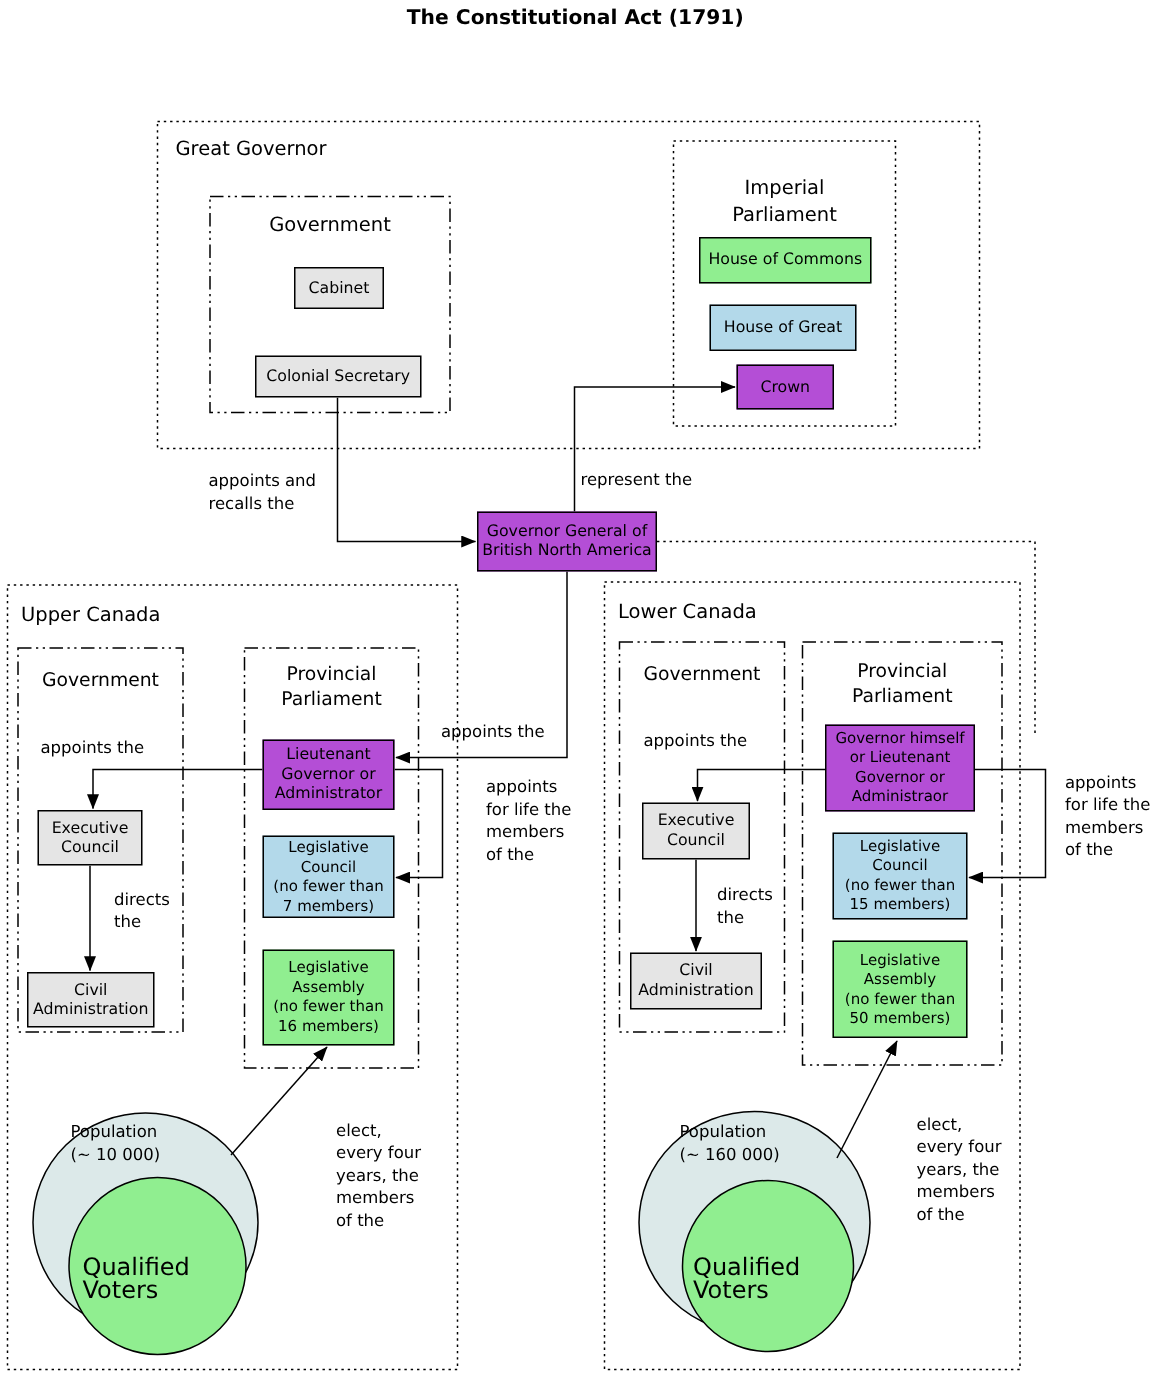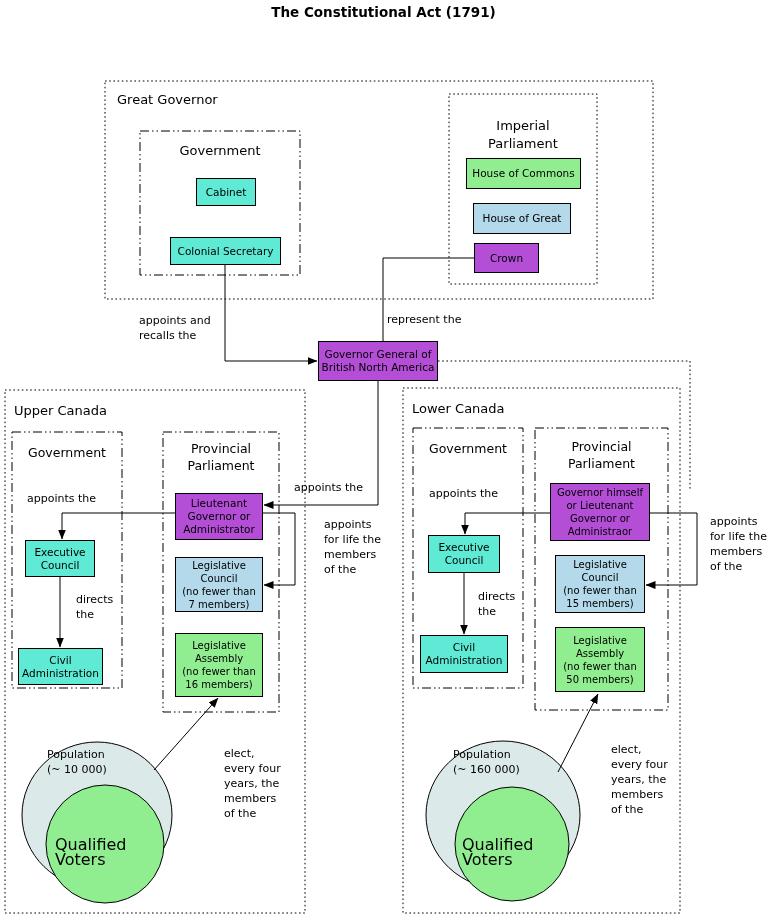--- a/index.html
+++ b/index.html
@@ -14,21 +14,21 @@
   }
   .glabel{position:absolute;font-size:13px;line-height:18px;white-space:pre-line;}
   .glabel.center{text-align:center;}
   .glabel.small{font-size:12.5px;line-height:17px;}
   .box{
     position:absolute;box-sizing:border-box;border:1px solid #000;
     display:flex;align-items:center;justify-content:center;text-align:center;
     font-size:10.5px;line-height:13px;white-space:pre-line;padding:0 2px;
   }
   .box.tight{font-size:10px;line-height:13px;}
-  .red{background:#5eead4;}
+  .red{background:#e5e5e5;}
   .green{background:#90ee90;}
   .blue{background:#b3d9ea;}
   .purple{background:#b44ed6;}
   .lbl{position:absolute;font-size:11px;line-height:15px;white-space:pre-line;}
   .lbl.center{text-align:left;}
   .lbl.sm{font-size:16px;}
 </style>
 </head>
 <body>
 
@@ -76,21 +76,21 @@
 
   <div class="glabel" style="left:117px;top:91px">Great Governor</div>
   <div class="glabel center" style="left:140px;top:142px;width:160px">Government</div>
   <div class="box red" style="left:196px;top:178px;width:60px;height:28px">Cabinet</div>
   <div class="box red" style="left:170px;top:237px;width:111px;height:28px">Colonial Secretary</div>
 
   <div class="glabel center" style="left:449px;top:117px;width:148px">Imperial
 Parliament</div>
   <div class="box green" style="left:466px;top:158px;width:115px;height:31px">House of Commons</div>
   <div class="box blue" style="left:473px;top:203px;width:98px;height:31px">House of Great</div>
-  <div class="box purple" style="left:474px;top:243px;width:65px;height:30px">Crown</div>
+  <div class="box purple" style="left:491px;top:243px;width:65px;height:30px">Crown</div>
 
   <div class="lbl center" style="left:139px;top:313px;width:90px">appoints and
 recalls the</div>
   <div class="lbl" style="left:387px;top:312px">represent the</div>
   <div class="box purple" style="left:318px;top:341px;width:120px;height:40px">Governor General of
 British North America</div>
   <div class="lbl center" style="left:294px;top:480px;width:72px">appoints the</div>
 
   <div class="glabel" style="left:14px;top:402px">Upper Canada</div>
   <div class="glabel small center" style="left:12px;top:444px;width:110px">Government</div>

